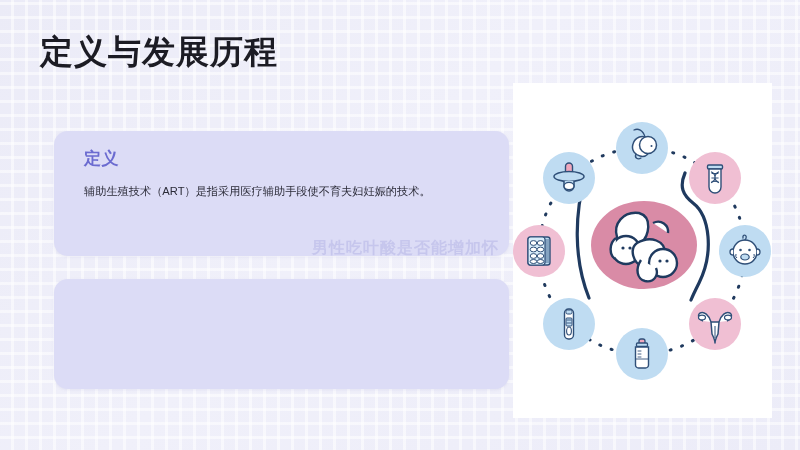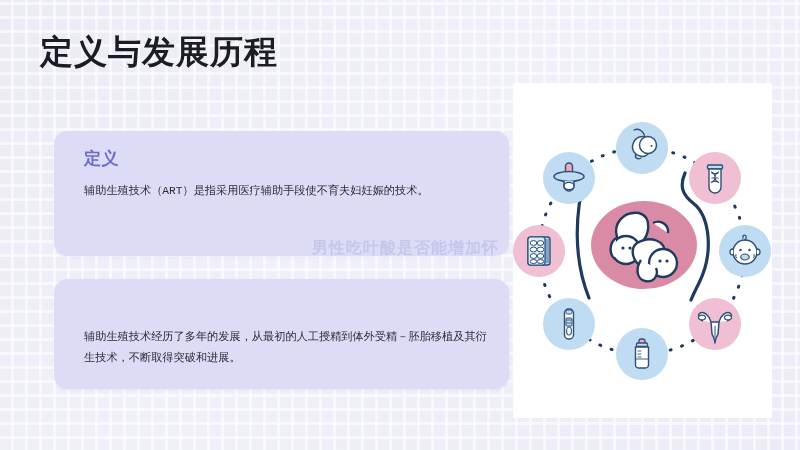--- a/index.html
+++ b/index.html
@@ -34,21 +34,21 @@
   #card-0{top:131px;height:125px;}
   #card-1{top:279px;height:110px;}
   .card-h{
     position:absolute;left:30px;top:16px;
     font-size:17px;color:#6b6bd0;font-weight:700;
     font-family:"Liberation Serif", serif;letter-spacing:.5px;text-align:center;
   }
   .card-b{
     position:absolute;left:30px;right:22px;top:50px;
     font-size:11.2px;line-height:1.85;color:#2b2b38;
-    font-family:Liberation Mono, monospace;
+    font-family:Liberation Sans, sans-serif;
   }
   #card-1 .card-b{top:48px;}
   
   #watermark{
     position:absolute;left:312px;top:238px;
     font-size:16px;color:rgba(150,150,215,.30);
     font-family:"Liberation Serif", serif;font-weight:700;
     letter-spacing:1px;white-space:nowrap;pointer-events:none;
   }
   
@@ -64,21 +64,20 @@
 <div id="slide">
 
   <div id="title">定义与发展历程</div>
 
   <div class="card" id="card-0">
     <div class="card-h">定义</div>
     <div class="card-b">辅助生殖技术（ART）是指采用医疗辅助手段使不育夫妇妊娠的技术。</div>
   </div>
 
   <div class="card" id="card-1">
-    <div class="card-b">辅助生殖技术经历了多年的发展，从最初的人工授精到体外受精－胚胎移植及其衍生技术，不断取得突破和进展。</div>
   </div>
 
   <div id="watermark">男性吃叶酸是否能增加怀</div>
 
   <div id="panel">
     <svg id="art" viewBox="0 0 259 335">
       <defs>
         <g id="g-fetus">
           <path d="M6 -9 C 1 -14, -7 -11, -9 -4 C -11 2, -7 7, -2 8 C 1 9, 4 8, 6 6" fill="#fff" stroke="#2f4f78" stroke-width="1.5" stroke-linejoin="round"></path>
           <circle cx="6" cy="-3" r="8.5" fill="#fff" stroke="#2f4f78" stroke-width="1.5"></circle>

